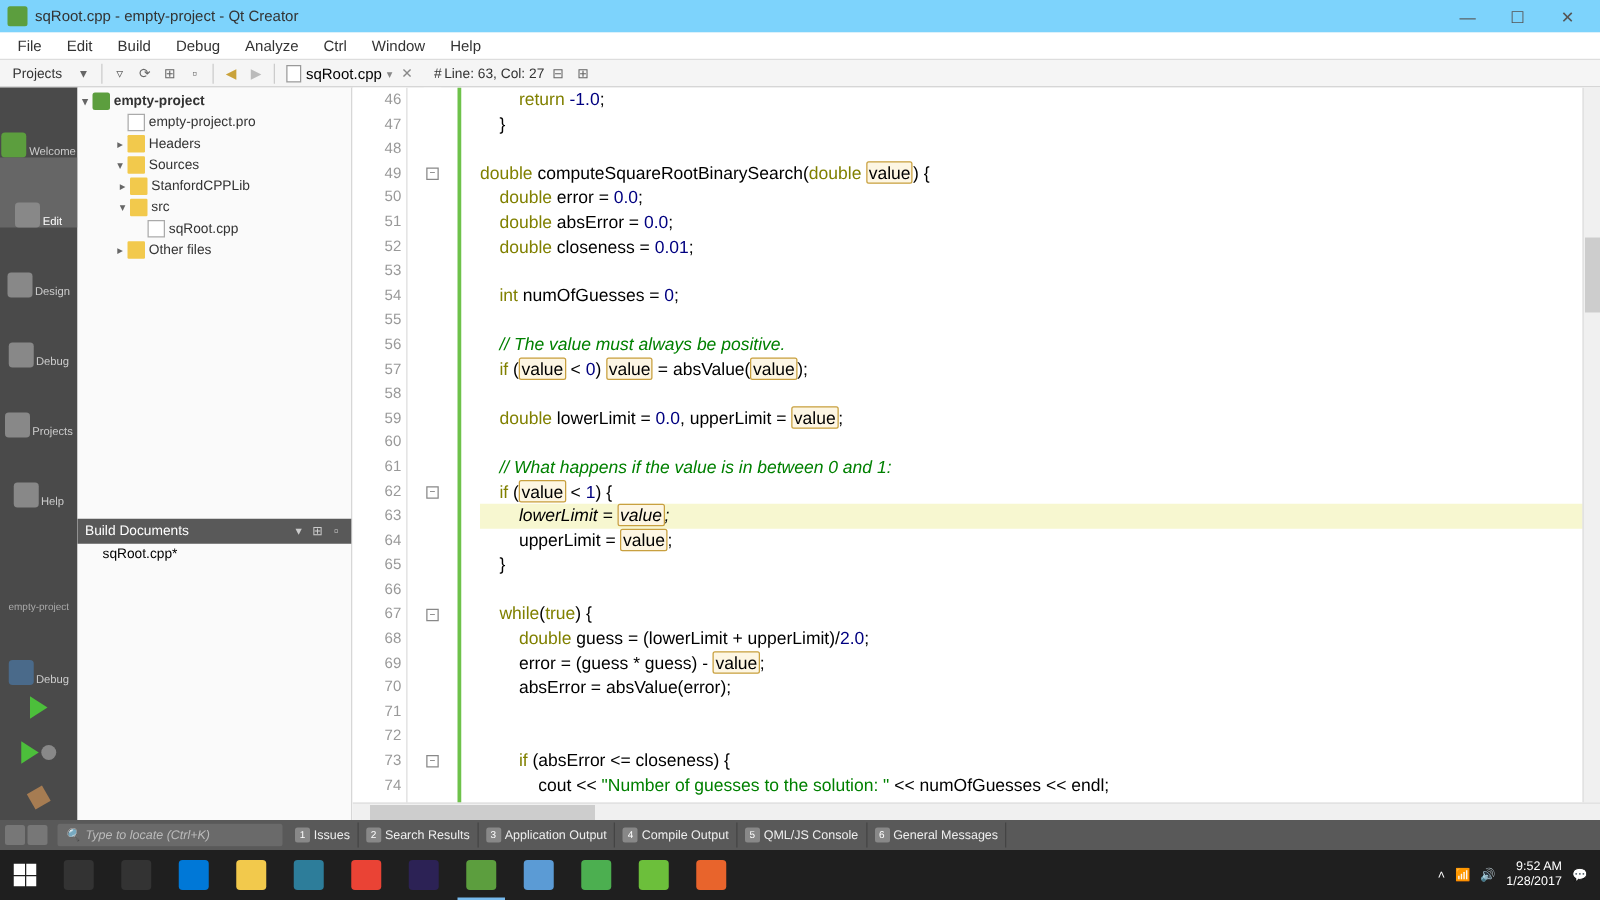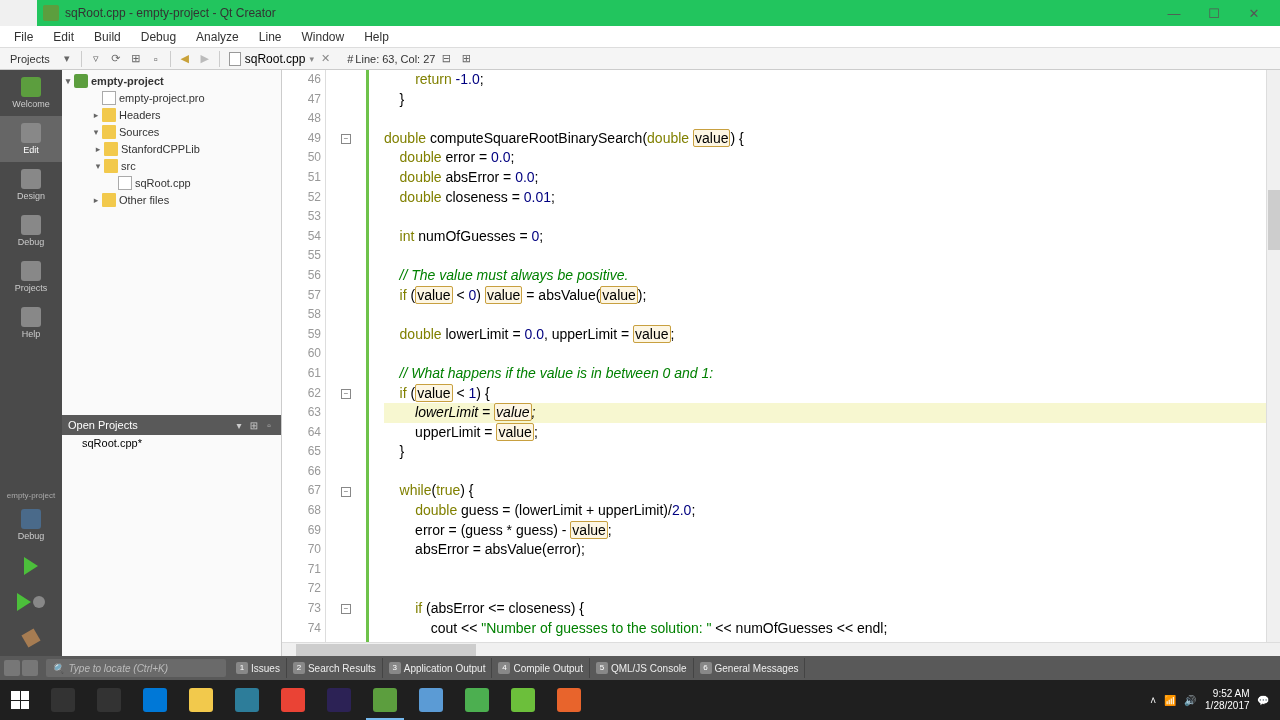--- a/index.html
+++ b/index.html
@@ -1,19 +1,19 @@
 <!DOCTYPE html>
 <html><head>
 <meta charset="utf-8">
 <style>
 * { margin: 0; padding: 0; box-sizing: border-box; font-family: "Segoe UI", Tahoma, sans-serif; }
 body { width: 1280px; height: 720px; background: #f0f0f0; overflow: hidden; font-size: 12px; }
 
 
-.titlebar { height: 26px; background: #22c55e; display: flex; align-items: center; padding: 0 6px; margin-left: 37px; }
+.titlebar { height: 26px; background: #7dd3fc; display: flex; align-items: center; padding: 0 6px; }
 .titlebar .icon { width: 16px; height: 16px; background: #5c9e3e; border-radius: 2px; margin-right: 6px; }
 .titlebar .title { flex: 1; font-size: 12px; color: #333; }
 .titlebar .winbtn { width: 40px; height: 26px; display: flex; align-items: center; justify-content: center; color: #555; font-size: 13px; }
 
 
 .menubar { height: 22px; background: #fff; display: flex; align-items: center; padding: 0 4px; border-bottom: 1px solid #ddd; }
 .menubar .menu { padding: 2px 10px; font-size: 12px; color: #333; }
 
 
 .toolbar { height: 22px; background: #f5f5f5; border-bottom: 1px solid #ccc; display: flex; align-items: center; }
@@ -26,21 +26,21 @@
 .toolbar .tab .closetab { font-size: 11px; color: #888; padding: 0 3px; }
 .toolbar .fn-sig { flex: 1; padding: 0 6px; font-size: 11px; color: #333; }
 .toolbar .fn-sig .fnicon { display: inline-block; width: 10px; height: 10px; background: #d96b9e; border-radius: 2px; margin-right: 4px; }
 .toolbar .right { display: flex; align-items: center; gap: 2px; padding: 0 6px; font-size: 11px; color: #333; }
 
 
 .main { display: flex; height: calc(720px - 26px - 22px - 22px - 24px - 40px); }
 
 
 .modestrip { width: 62px; background: #4a4a4a; display: flex; flex-direction: column; }
-.modebtn { height: 46px; display: flex; flex-direction: column; align-items: center; justify-content: center; color: #ccc; font-size: 9px; gap: 2px; }
+.modebtn { height: 56px; display: flex; flex-direction: row; align-items: flex-end; justify-content: center; color: #ccc; font-size: 9px; gap: 2px; }
 .modebtn.active { background: #666; color: #fff; }
 .modebtn .micon { width: 20px; height: 20px; background: #888; border-radius: 3px; }
 .modebtn.green .micon { background: #5c9e3e; }
 .modestrip .spacer { flex: 1; }
 .kitlabel { font-size: 8px; color: #aaa; text-align: center; padding: 2px 0; }
 .runbtn { height: 36px; display: flex; align-items: center; justify-content: center; }
 .runbtn .play { width: 0; height: 0; border-left: 14px solid #4cbf3b; border-top: 9px solid transparent; border-bottom: 9px solid transparent; }
 .runbtn .play.debug { border-left-color: #4cbf3b; position: relative; }
 .runbtn .bug { width: 12px; height: 12px; background: #888; border-radius: 50%; margin-left: 2px; }
 .runbtn .hammer { width: 14px; height: 14px; background: #a67c52; transform: rotate(-30deg); }
@@ -114,21 +114,21 @@
   <div class="winbtn">☐</div>
   <div class="winbtn close">✕</div>
 </div>
 
 <div class="menubar" id="menubar">
     <div class="menu">File</div>
     <div class="menu">Edit</div>
     <div class="menu">Build</div>
     <div class="menu">Debug</div>
     <div class="menu">Analyze</div>
-    <div class="menu">Line</div>
+    <div class="menu">Ctrl</div>
     <div class="menu">Window</div>
     <div class="menu">Help</div>
   </div>
 
 <div class="toolbar">
   <div class="left">
     <div class="label">Projects</div>
     <span class="tbtn">▾</span>
     <span class="sep"></span>
     <span class="tbtn">▿</span>
@@ -237,21 +237,21 @@
           <span>sqRoot.cpp</span>
         </div>
       <div class="node indent1">
           <span class="twisty">▸</span>
           <span class="ticon folder"></span>
           <span>Other files</span>
         </div>
     </div>
     <div class="treefill"></div>
     <div class="panelhdr">
-      <span>Open Projects</span>
+      <span>Build Documents</span>
       <span class="hicons">
         <span class="hicon">▾</span>
         <span class="hicon">⊞</span>
         <span class="hicon">▫</span>
       </span>
     </div>
     <div class="opendocs">
       <div class="doclist">sqRoot.cpp*</div>
     </div>
     <div style="flex:1"></div>

